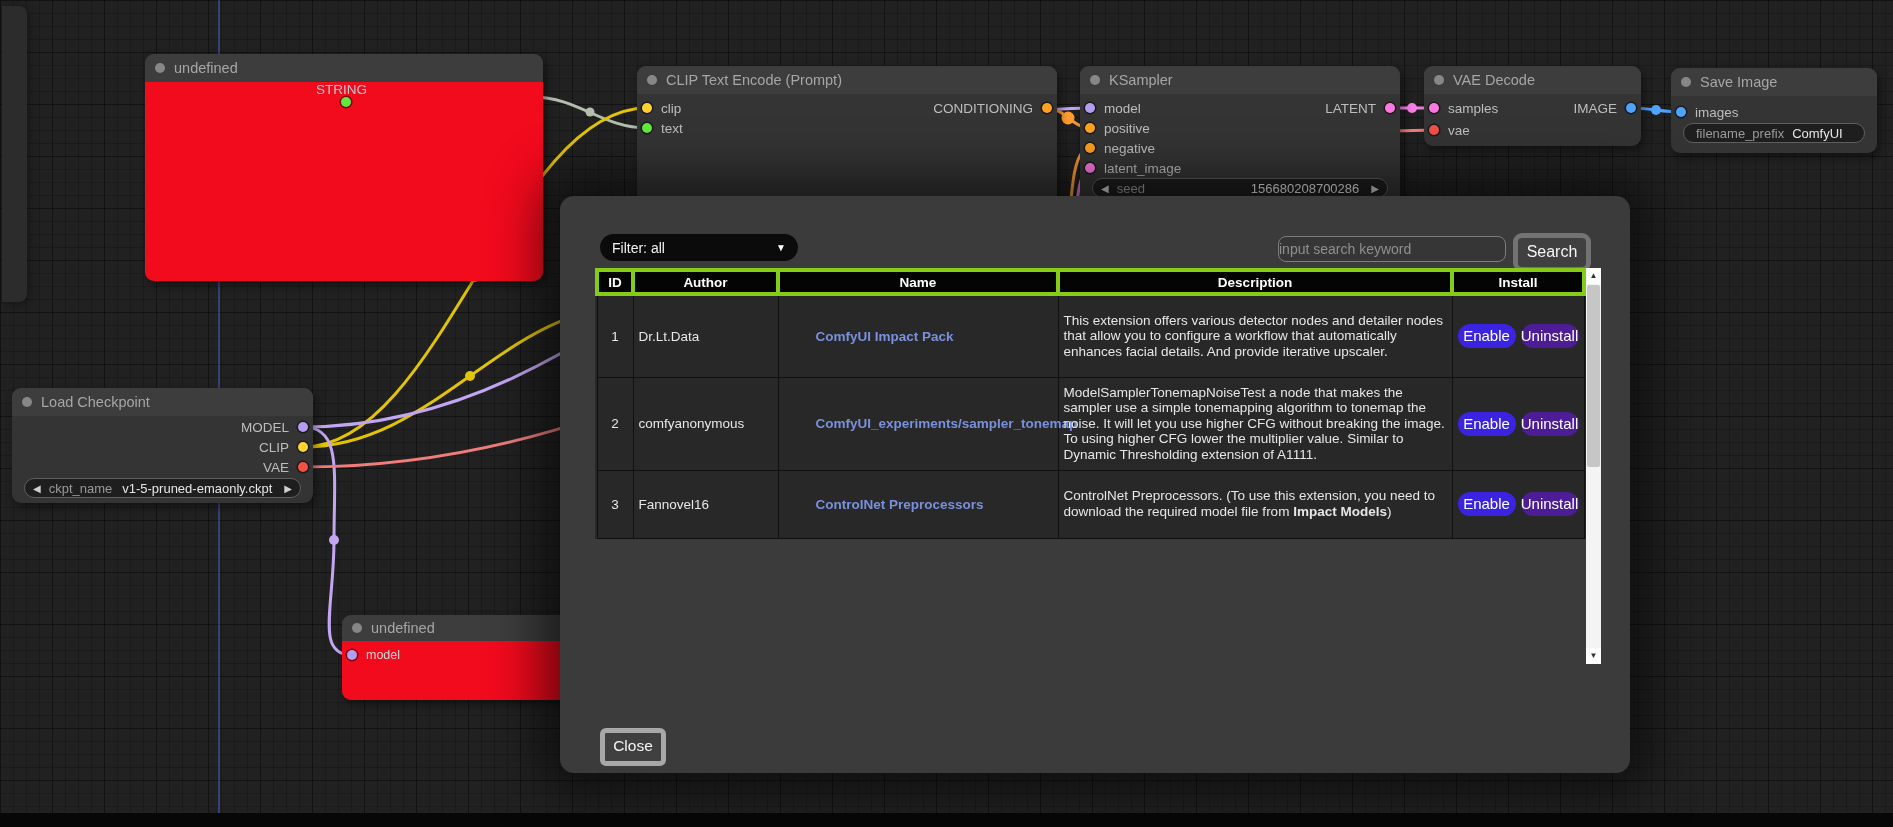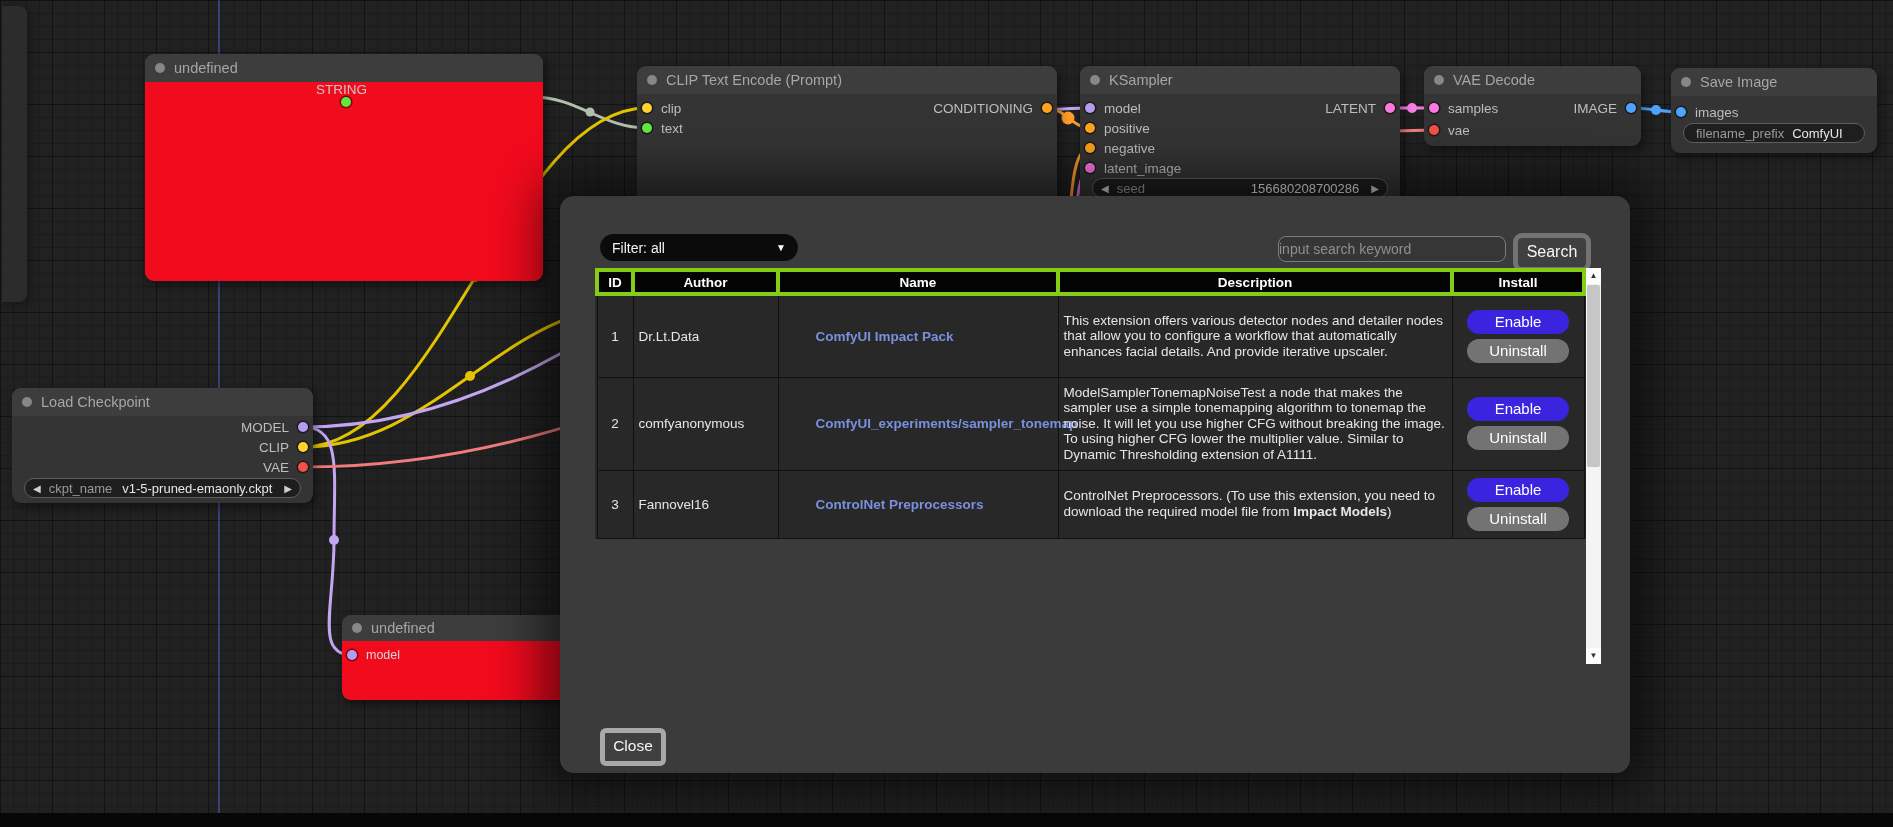--- a/index.html
+++ b/index.html
@@ -52,24 +52,24 @@
   .close-btn{position:absolute;left:40px;top:532px;width:56px;height:28px;font-size:15.5px;line-height:26px;border-radius:6px;border-color:#a8a8a8;}
 
   .grid-wrap{position:absolute;left:35px;top:72px;width:1002px;display:flex;align-items:flex-start;}
   table.ext{border-collapse:collapse;width:987px;table-layout:fixed;background:#282828;}
   table.ext th{background:#040404;color:#fff;font-size:13.5px;font-weight:bold;height:20px;border:4px solid #84cc16;padding:0;}
   table.ext td{border:1px solid #101010;color:#e6e6e6;font-size:13.5px;vertical-align:middle;padding:2px 5px;box-sizing:border-box;}
   td.c-id{text-align:center;}
   td.c-name a{color:#7a90dd;font-weight:bold;text-decoration:none;font-size:13.5px;margin-left:32px;}
   td.c-desc{font-size:13px;line-height:15.6px;vertical-align:top;padding:2px 4px;color:#efefef;}
   td.c-install{padding:2px 0;}
-  .install-stack{display:flex;flex-direction:column;align-items:center;gap:5px;}
+  .install-stack{display:flex;flex-direction:row;align-items:flex-start;gap:5px;}
   .pill-btn{width:102px;height:24px;border:none;border-radius:12px;color:#fff;font-size:15px;line-height:24px;text-align:center;cursor:pointer;font-family:"Liberation Sans",sans-serif;padding:0;}
   .pill-btn.enable{background:#3b24e0;}
-  .pill-btn.uninstall{background:#737373;}
+  .pill-btn.uninstall{background:#4c1d95;}
 
   .scrollbar{width:15px;height:396px;background:#f4f4f4;position:relative;flex:0 0 auto;}
   .sb-btn{position:absolute;left:0;width:15px;height:16px;background:#fdfdfd;color:#333;font-size:8px;text-align:center;line-height:16px;cursor:pointer;}
   .sb-up{top:0;}
   .sb-down{bottom:0;}
   .sb-thumb{position:absolute;left:1px;top:17px;width:13px;height:182px;background:#c6c6c6;border-radius:2px;cursor:pointer;}
 </style>
 </head>
 <body>
 

